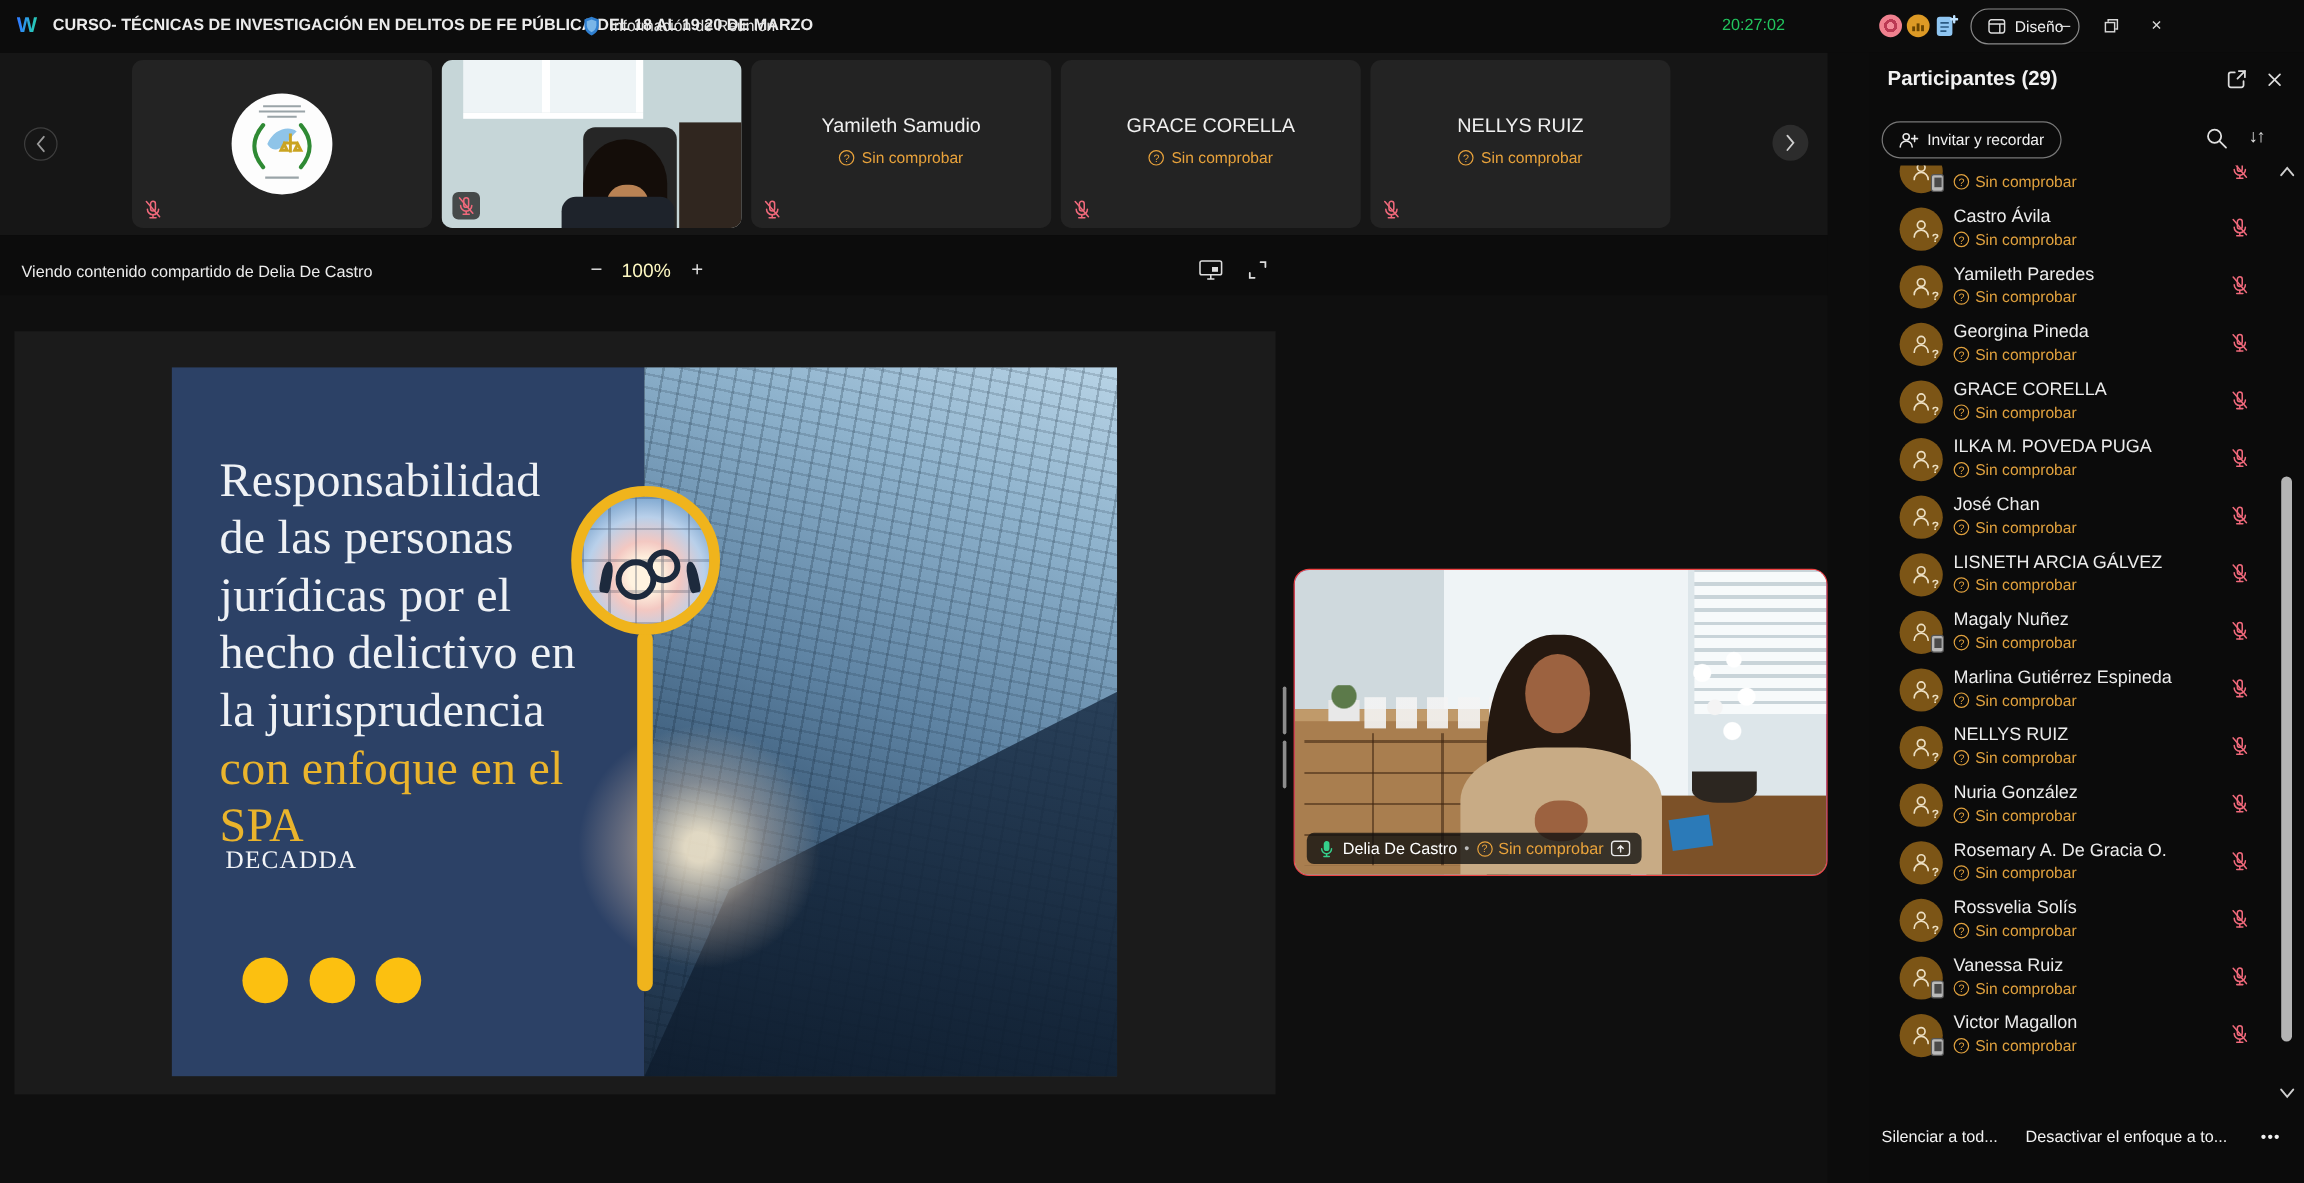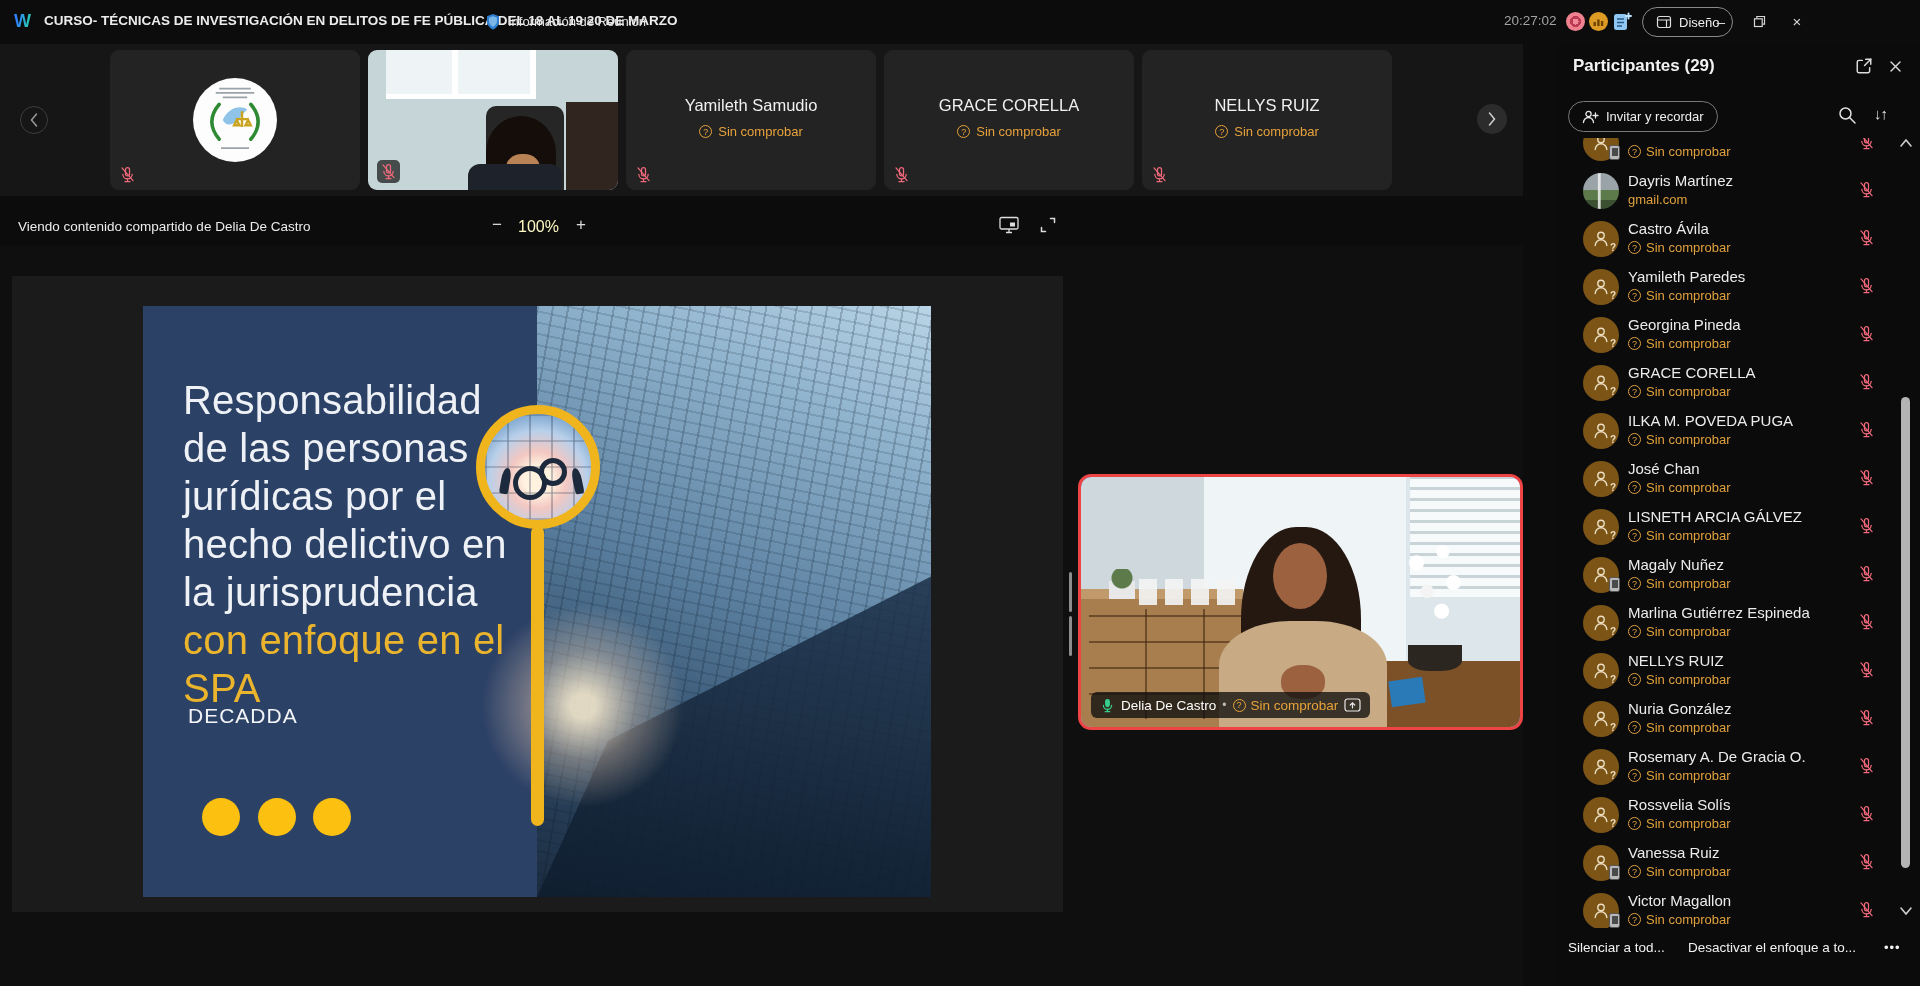--- a/index.html
+++ b/index.html
@@ -7,21 +7,21 @@
        font-family:"Liberation Sans",sans-serif;color:#e8e8e8;}
 
   
   .titlebar{position:absolute;left:0;top:0;width:1920px;height:44px;background:#0c0c0c;}
   .logo-w{position:absolute;left:14px;top:11px;font-size:18px;font-weight:800;
           background:linear-gradient(100deg,#2f80ff 20%,#27c8b8 80%);
           -webkit-background-clip:text;background-clip:text;color:transparent;}
   .tb-title{position:absolute;left:44px;top:13px;font-size:13.5px;font-weight:700;color:#ececec;white-space:nowrap;}
   .tb-shield{position:absolute;left:485px;top:13px;width:16px;height:18px;}
   .tb-info{position:absolute;left:508px;top:14px;font-size:13px;color:#e4e4e4;white-space:nowrap;}
-  .tb-clock{position:absolute;left:1504px;top:13px;font-size:13.5px;color:#a3a3a3;}
+  .tb-clock{position:absolute;left:1435px;top:13px;font-size:13.5px;color:#22c55e;}
   .ic-rec{position:absolute;left:1566px;top:12px;width:19px;height:19px;border-radius:50%;
           background:radial-gradient(circle at 50% 50%,#f28b99 0 3px,#bb3a54 3px 5.5px,#f0818f 5.5px);}
   .ic-stats{position:absolute;left:1589px;top:12px;width:19px;height:19px;border-radius:50%;background:#dd9a25;}
   .ic-stats svg{position:absolute;left:3px;top:3px;}
   .ic-notes{position:absolute;left:1612px;top:11px;width:20px;height:21px;}
   .btn-layout{position:absolute;left:1642px;top:7px;height:28px;padding:0 13px;border:1px solid #8a8a8a;
           border-radius:15px;display:flex;align-items:center;gap:7px;color:#eee;font-size:13px;background:transparent;}
   .win-btn{position:absolute;top:8px;width:30px;height:26px;display:flex;align-items:center;justify-content:center;color:#d8d8d8;font-size:15px;}
   .wb-min{left:1706px;} .wb-restore{left:1744px;} .wb-close{left:1782px;}
 
@@ -56,21 +56,21 @@
   .viewing-label{position:absolute;left:18px;top:23px;font-size:13.5px;color:#ececec;white-space:nowrap;}
   .zoom-out{position:absolute;left:484px;top:16px;width:26px;height:26px;color:#ddd;font-size:17px;display:flex;align-items:center;justify-content:center;}
   .zoom-level{position:absolute;left:518px;top:22px;font-size:16px;color:#fef9c3;}
   .zoom-in{position:absolute;left:568px;top:16px;width:26px;height:26px;color:#ddd;font-size:17px;display:flex;align-items:center;justify-content:center;}
   .ch-monitor{position:absolute;left:998px;top:18px;width:22px;height:22px;}
   .ch-expand{position:absolute;left:1038px;top:19px;width:20px;height:20px;}
   .strip-handle{position:absolute;left:757px;top:197px;width:26px;height:9px;}
   .strip-handle i{display:block;height:2.5px;background:#8d8d8d;margin-bottom:3px;border-radius:2px;}
 
   
-  .stage{position:absolute;left:0;top:246px;width:1523px;height:740px;background:#0f0f0f;}
+  .stage{position:absolute;left:0;top:246px;width:1523px;height:740px;background:#0f0f0f;font-family:Liberation Serif, serif;}
   .viewport{position:absolute;left:12px;top:30px;width:1051px;height:636px;background:#1b1b1b;}
   .slide{position:absolute;left:131px;top:30px;width:788px;height:591px;overflow:hidden;}
   .slide-left{position:absolute;left:0;top:0;width:394px;height:591px;background:#2c4166;}
   .slide-photo{position:absolute;left:394px;top:0;width:394px;height:591px;background:
       linear-gradient(205deg,#b9d4e6 0%,#8fb3cd 20%,#5d82a2 48%,#33516e 72%,#1a2b3f 100%);}
   .slide-photo::before{content:"";position:absolute;inset:0;
       background:repeating-linear-gradient(100deg,rgba(10,25,40,.30) 0 2px,transparent 2px 15px),
                  repeating-linear-gradient(12deg,rgba(10,25,40,.22) 0 2px,transparent 2px 11px);opacity:.65;}
   .bldg-wedge{position:absolute;left:394px;top:180px;width:394px;height:411px;
       background:linear-gradient(180deg,#203650,#0e1c2d);
@@ -90,21 +90,21 @@
       repeating-linear-gradient(0deg,rgba(30,45,70,.45) 0 2px,transparent 2px 26px);opacity:.5;}
   .gear{position:absolute;border-radius:50%;border:5px solid #1d2a3d;background:transparent;}
   .g1{left:28px;top:52px;width:24px;height:24px;}
   .g2{left:54px;top:44px;width:18px;height:18px;}
   .fig{position:absolute;bottom:26px;width:9px;height:26px;background:#1d2a3d;border-radius:45% 45% 20% 20%;}
   .f1{left:16px;transform:rotate(10deg);} .f2{left:88px;transform:rotate(-12deg);}
   .dot{position:absolute;top:492px;width:38px;height:38px;border-radius:50%;background:#fcc010;}
   .d1{left:59px;} .d2{left:115px;} .d3{left:170px;}
 
   
-  .speaker{position:absolute;left:1078px;top:474px;width:445px;height:256px;border:3px solid #ef4444;
+  .speaker{position:absolute;left:1078px;top:474px;width:445px;height:256px;border:1px solid #ef4444;
            border-radius:13px;overflow:hidden;box-sizing:border-box;background:#4c1d95;}
   .sb-wall{position:absolute;inset:0;background:linear-gradient(90deg,#cfd9dd 0 28%,#eff4f6 28% 74%,#dde6ea 74%);}
   .sb-blinds{position:absolute;right:0;top:0;width:110px;height:120px;
       background:repeating-linear-gradient(0deg,#f7fafb 0 8px,#c9d4d9 8px 11px);}
   .sb-cred{position:absolute;left:0;bottom:0;width:178px;height:128px;background:#a97e4f;
       border-top:10px solid #c09a6a;}
   .sb-cred::before{content:"";position:absolute;inset:10px 8px 8px 8px;
       background:repeating-linear-gradient(0deg,transparent 0 24px,rgba(60,35,15,.55) 24px 26px),
                  repeating-linear-gradient(90deg,transparent 0 56px,rgba(60,35,15,.55) 56px 58px);}
   .sb-frames{position:absolute;left:58px;bottom:122px;width:120px;height:26px;
@@ -506,43 +506,20 @@
                 <rect x="6.1" y="1.6" width="3.8" height="7.6" rx="1.9"></rect>
                 <path d="M3.6 7.8a4.4 4.4 0 0 0 8.8 0"></path>
                 <path d="M8 12.2v2.2"></path>
                 <path d="M5.6 14.6h4.8"></path>
                 <path d="M2.8 1.8l10.4 12"></path>
               </g>
             </svg>
           </span>
       </div>
 
-  <div class="p-row photo-avatar domain">
-    <div class="avatar">
-      
-      
-      
-    </div>
-    <div class="p-name">Dayris Martínez</div>
-    <div class="p-status">
-
-      <span class="p-status-text">gmail.com</span>
-    </div>
-    <span class="row-mic mic-slot">
-            <svg width="17" height="17" viewBox="0 0 16 16">
-              <g fill="none" stroke="currentColor" stroke-width="1.2" stroke-linecap="round">
-                <rect x="6.1" y="1.6" width="3.8" height="7.6" rx="1.9"></rect>
-                <path d="M3.6 7.8a4.4 4.4 0 0 0 8.8 0"></path>
-                <path d="M8 12.2v2.2"></path>
-                <path d="M5.6 14.6h4.8"></path>
-                <path d="M2.8 1.8l10.4 12"></path>
-              </g>
-            </svg>
-          </span>
-  </div>
 
   <div class="p-row">
     <div class="avatar">
       <svg width="20" height="20" viewBox="0 0 20 20">
               <g fill="none" stroke="#ecdfc3" stroke-width="1.4" stroke-linecap="round">
                 <circle cx="10" cy="6.5" r="3.2"></circle>
                 <path d="M4.2 16.5a5.8 5.8 0 0 1 11.6 0"></path>
               </g>
             </svg>
       <span class="badge-q">?</span>

